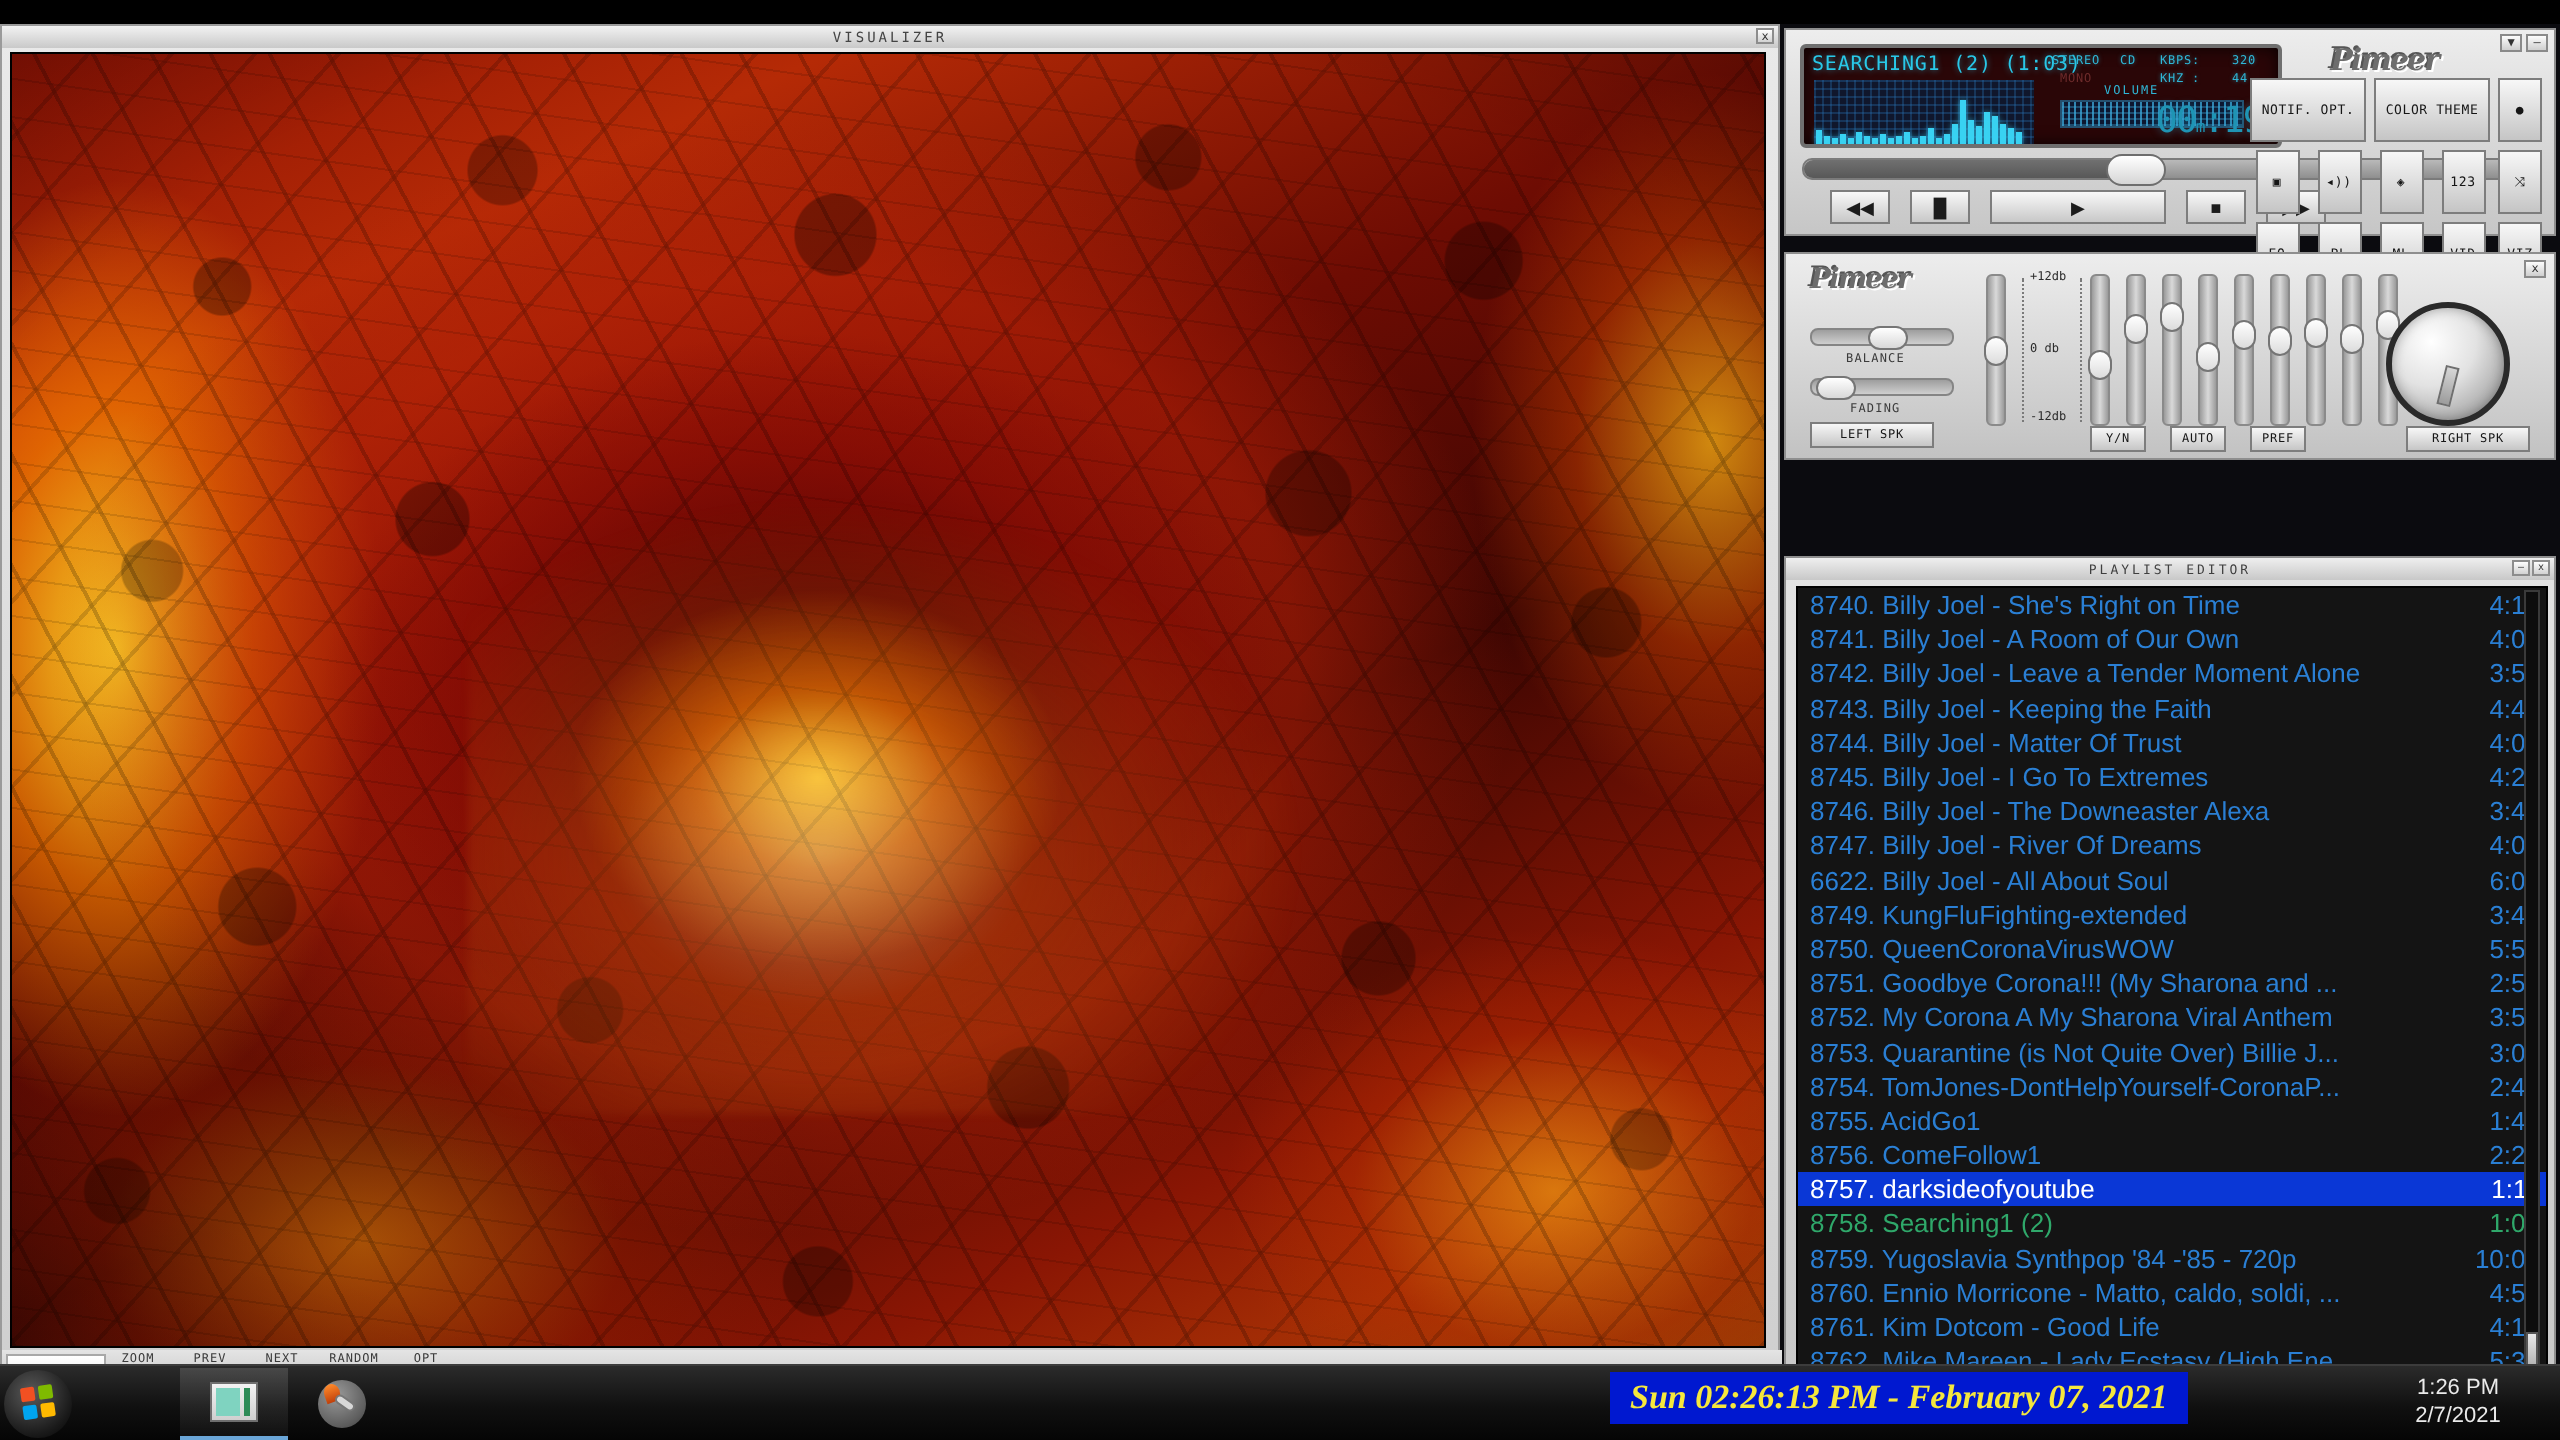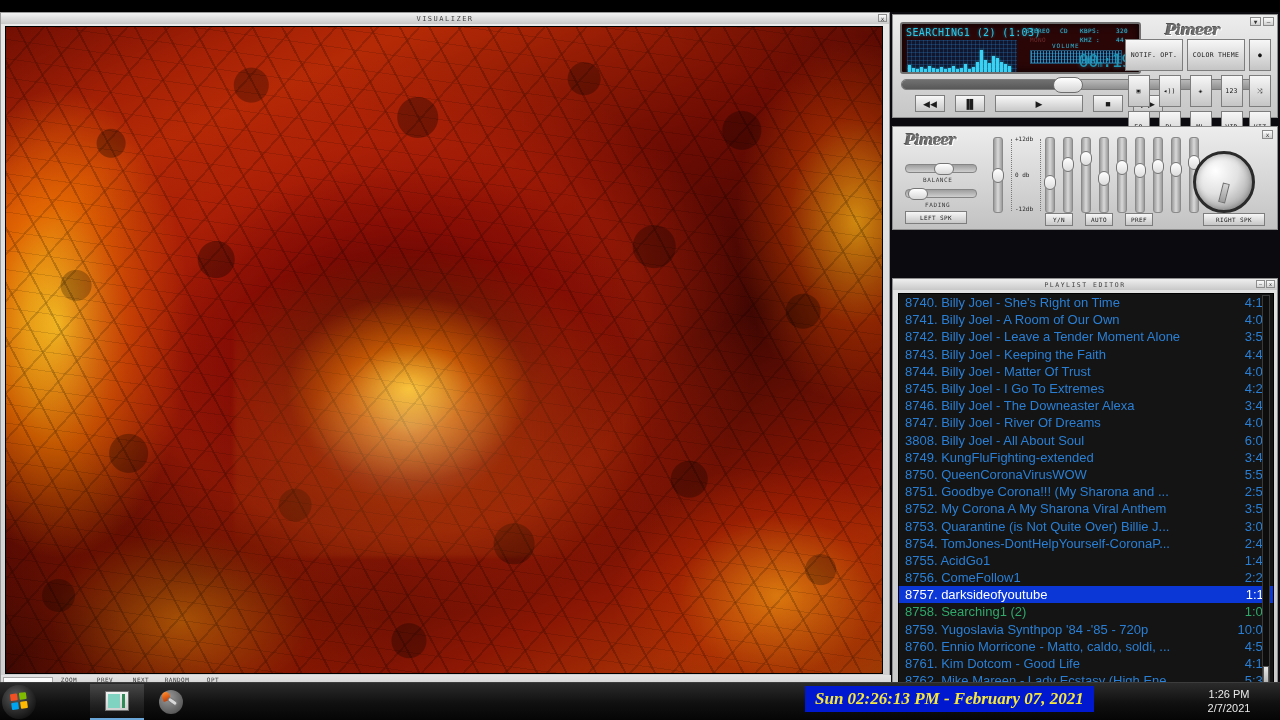--- a/index.html
+++ b/index.html
@@ -592,21 +592,21 @@
         </div>
         <div class="plrow">
           <span class="nm">8746. Billy Joel - The Downeaster Alexa</span>
           <span class="tm">3:43</span>
         </div>
         <div class="plrow">
           <span class="nm">8747. Billy Joel - River Of Dreams</span>
           <span class="tm">4:01</span>
         </div>
         <div class="plrow">
-          <span class="nm">3808. Billy Joel - All About Soul</span>
+          <span class="nm">6622. Billy Joel - All About Soul</span>
           <span class="tm">6:01</span>
         </div>
         <div class="plrow">
           <span class="nm">8749. KungFluFighting-extended</span>
           <span class="tm">3:42</span>
         </div>
         <div class="plrow">
           <span class="nm">8750. QueenCoronaVirusWOW</span>
           <span class="tm">5:52</span>
         </div>

